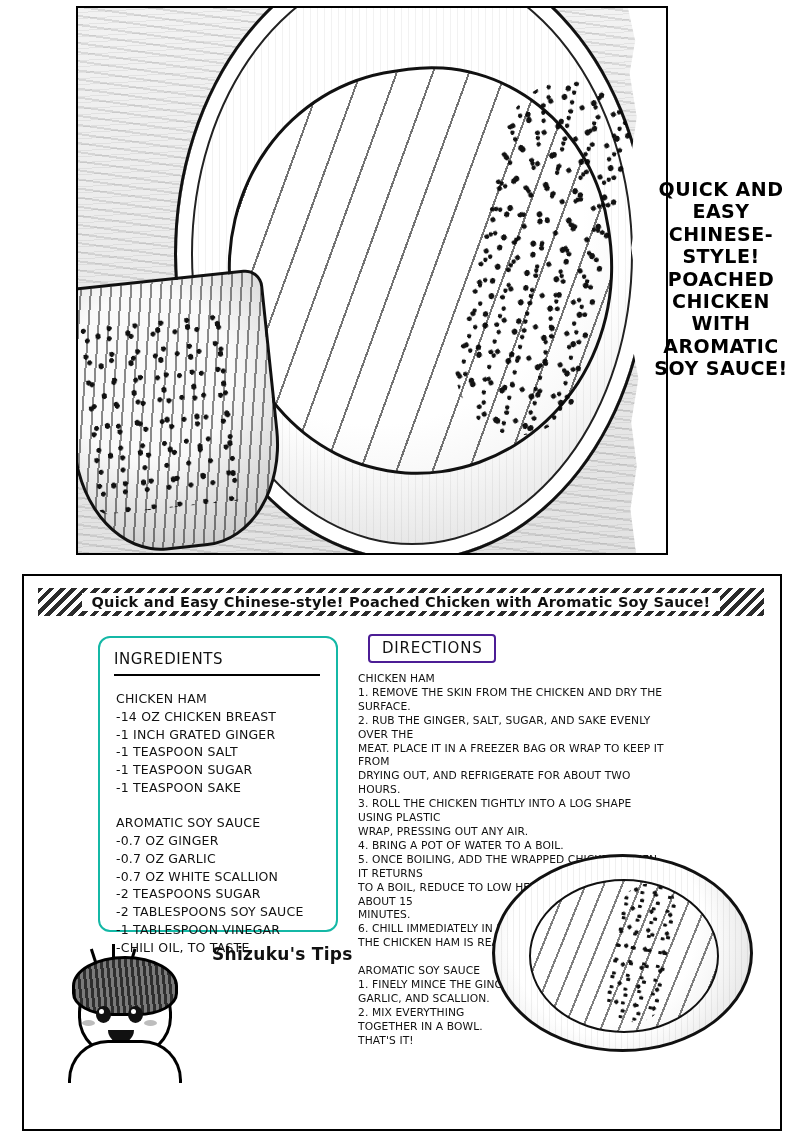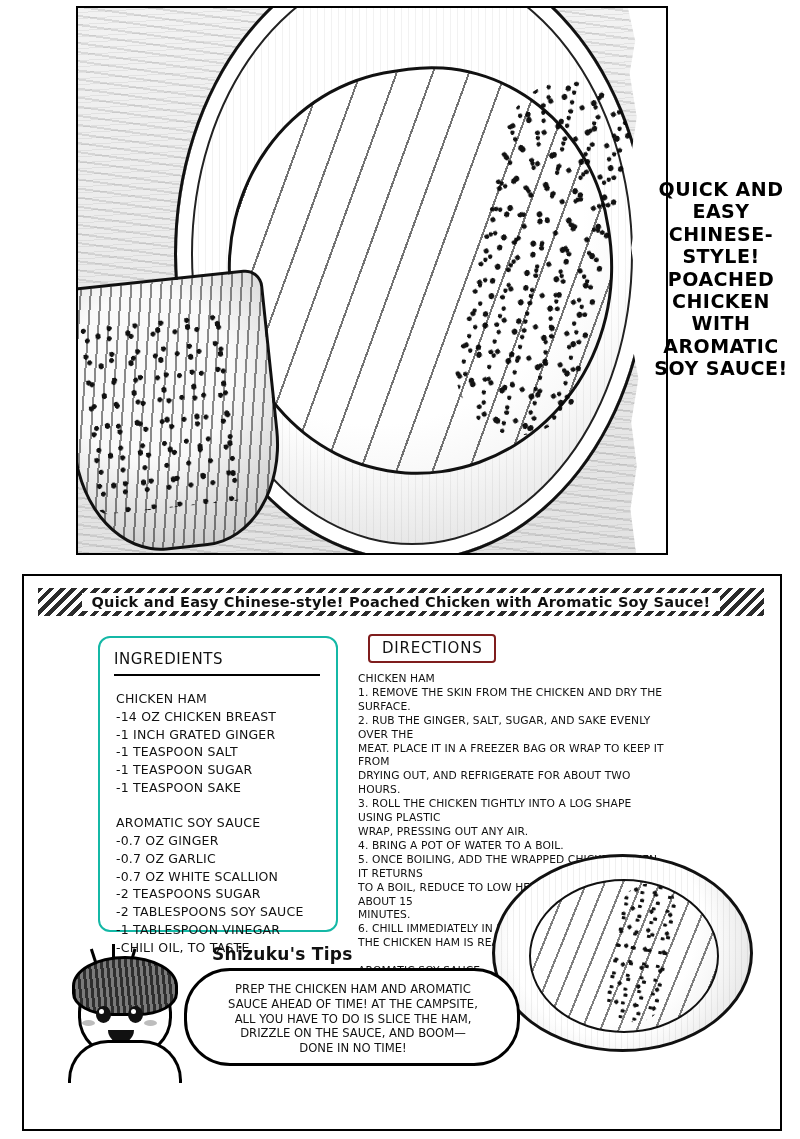--- a/index.html
+++ b/index.html
@@ -99,21 +99,21 @@
   }
   .ing-head{
     position:absolute;left:14px;top:12px;font-size:15px;letter-spacing:.6px;
   }
   .ing-rule{position:absolute;left:14px;top:36px;width:206px;height:2px;background:#000;}
   .ing-list{
     position:absolute;left:16px;top:52px;width:212px;font-size:12.5px;line-height:1.42;letter-spacing:.2px;white-space:pre-wrap;
   }
 
   .dir-label{
-    position:absolute;left:344px;top:58px;border:2px solid #7f1d1d;border-radius:4px;padding:3px 12px 4px;
+    position:absolute;left:344px;top:58px;border:2px solid #4c1d95;border-radius:4px;padding:3px 12px 4px;
     font-size:15px;letter-spacing:.8px;background:#fff;
   }
   .dir-body{
     position:absolute;left:334px;top:96px;width:310px;font-size:10.7px;line-height:1.3;letter-spacing:.1px;white-space:pre-wrap;
   }
 
   .dish-photo{
     position:absolute;left:468px;top:278px;width:255px;height:192px;border-radius:50%;
     border:3px solid #111;overflow:hidden;
     background:
@@ -253,22 +253,15 @@
       <div class="blush l"></div>
       <div class="blush r"></div>
       <div class="eye l"></div>
       <div class="eye r"></div>
       <div class="mouth"></div>
       <div class="body-shape"></div>
     </div>
 
     <div class="tips-title">Shizuku's Tips</div>
 
-    <div class="bubble">
-      <div class="bubble-text">PREP THE CHICKEN HAM AND AROMATIC
-SAUCE AHEAD OF TIME! AT THE CAMPSITE,
-ALL YOU HAVE TO DO IS SLICE THE HAM,
-DRIZZLE ON THE SAUCE, AND BOOM—
-DONE IN NO TIME!</div>
-    </div>
   </div>
 
 </div>
 
 </body></html>

